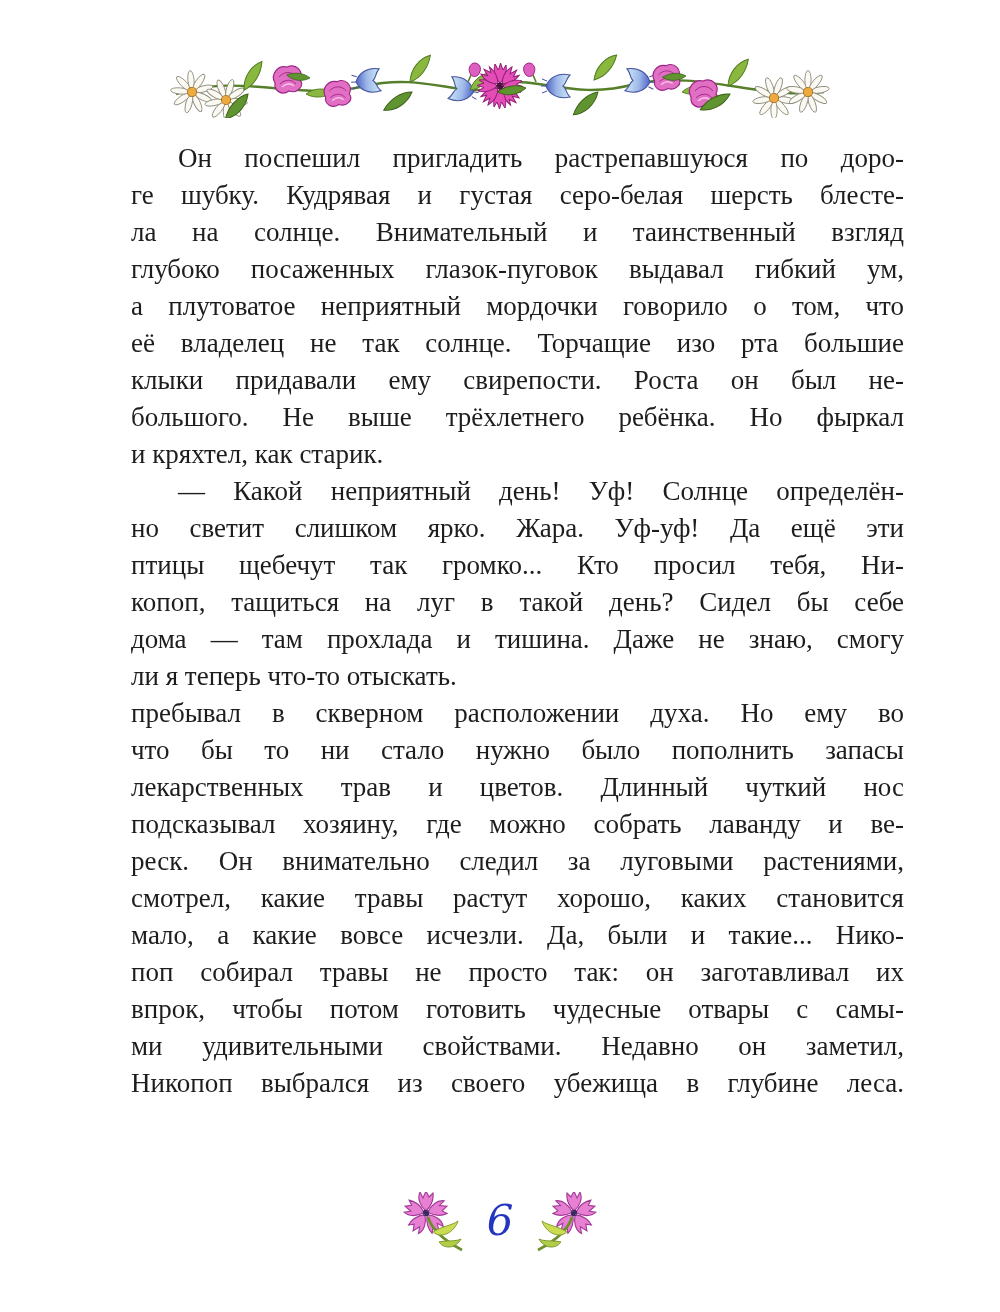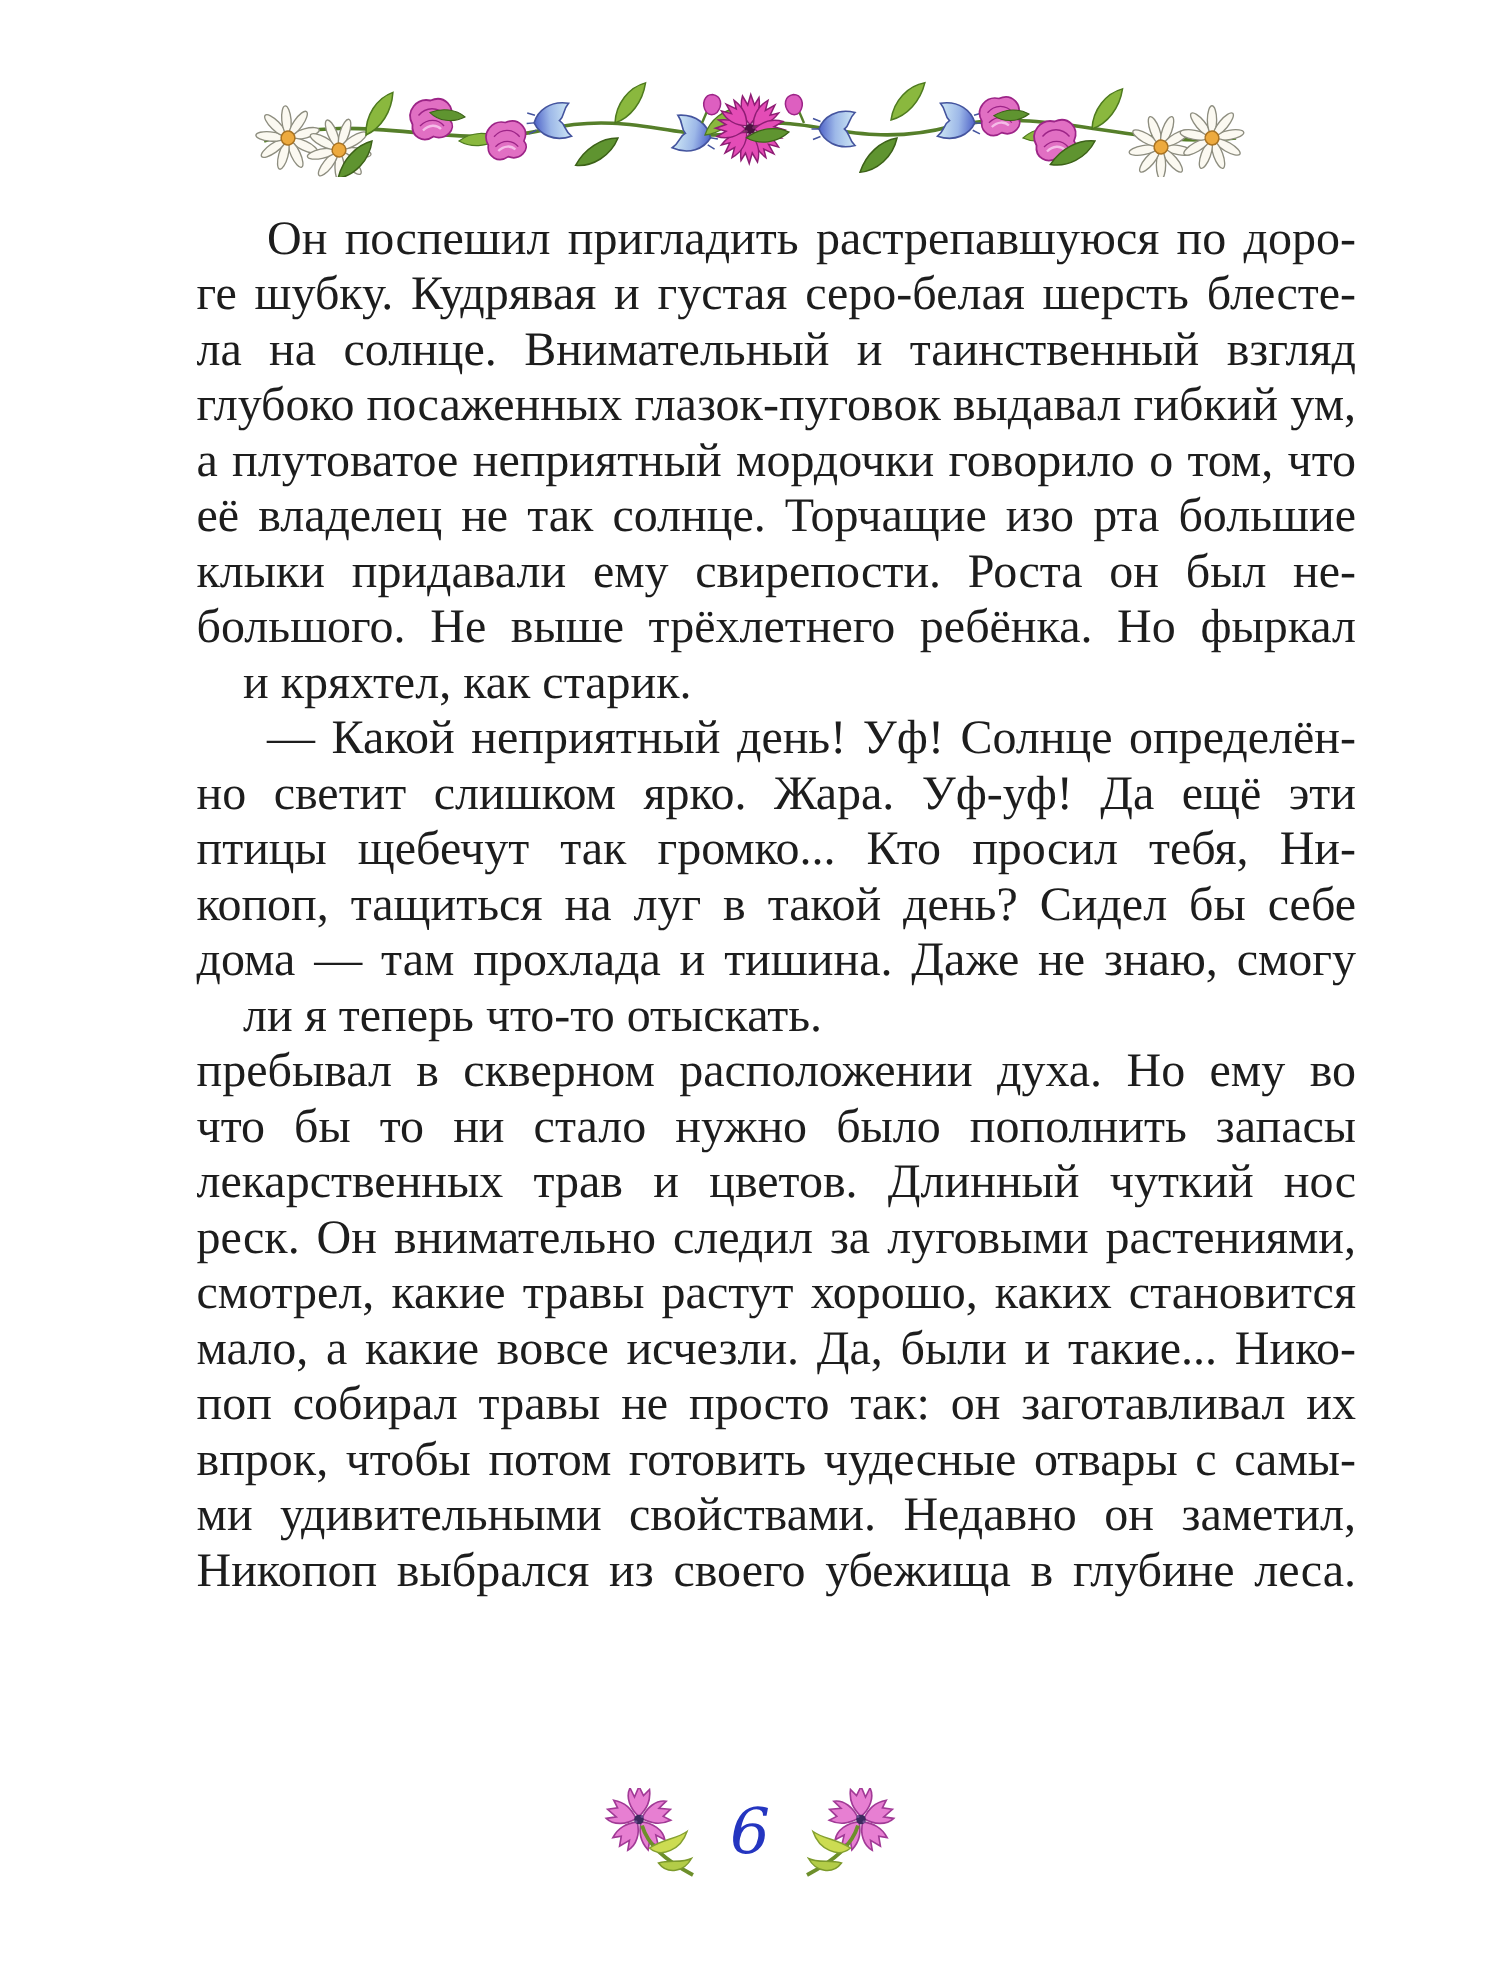--- a/index.html
+++ b/index.html
@@ -13,30 +13,30 @@
   .garland {
     position: absolute;
     top: 50px; left: 50%;
     transform: translateX(-50%);
   }
   .text-block {
     position: absolute;
     left: 131px; top: 140px;
     width: 773px;
     color: #1d1d1d;
-    font-size: 32px;
+    font-size: 27px;
     line-height: 37px;
   }
   .paragraph { margin: 0; }
   .line {
     text-align: justify;
     text-align-last: justify;
     white-space: normal;
   }
-  .line.no-fill { text-align-last: left; margin-left: 31px; }
+  .line.no-fill { text-align-last: left; }
   .line.indent { text-indent: 47px; }
   .footer {
     position: absolute;
     top: 1192px; left: 0; right: 0;
     display: flex;
     justify-content: center;
     align-items: flex-start;
     gap: 16px;
   }
   .page-number {
@@ -161,20 +161,21 @@
       <div class="line">но светит слишком ярко. Жара. Уф-уф! Да ещё эти</div>
       <div class="line">птицы щебечут так громко... Кто просил тебя, Ни-</div>
       <div class="line">копоп, тащиться на луг в такой день? Сидел бы себе</div>
       <div class="line">дома — там прохлада и тишина. Даже не знаю, смогу</div>
       <div class="line no-fill">ли я теперь что-то отыскать.</div>
     </div>
     <div class="paragraph">
       <div class="line">пребывал в скверном расположении духа. Но ему во</div>
       <div class="line">что бы то ни стало нужно было пополнить запасы</div>
       <div class="line">лекарственных трав и цветов. Длинный чуткий нос</div>
+      <div class="line">подсказывал хозяину, где можно собрать лаванду и ве-</div>
       <div class="line">реск. Он внимательно следил за луговыми растениями,</div>
       <div class="line">смотрел, какие травы растут хорошо, каких становится</div>
       <div class="line">мало, а какие вовсе исчезли. Да, были и такие... Нико-</div>
       <div class="line">поп собирал травы не просто так: он заготавливал их</div>
       <div class="line">впрок, чтобы потом готовить чудесные отвары с самы-</div>
       <div class="line">ми удивительными свойствами. Недавно он заметил,</div>
       <div class="line">Никопоп выбрался из своего убежища в глубине леса.</div>
     </div>
   </div>
 

